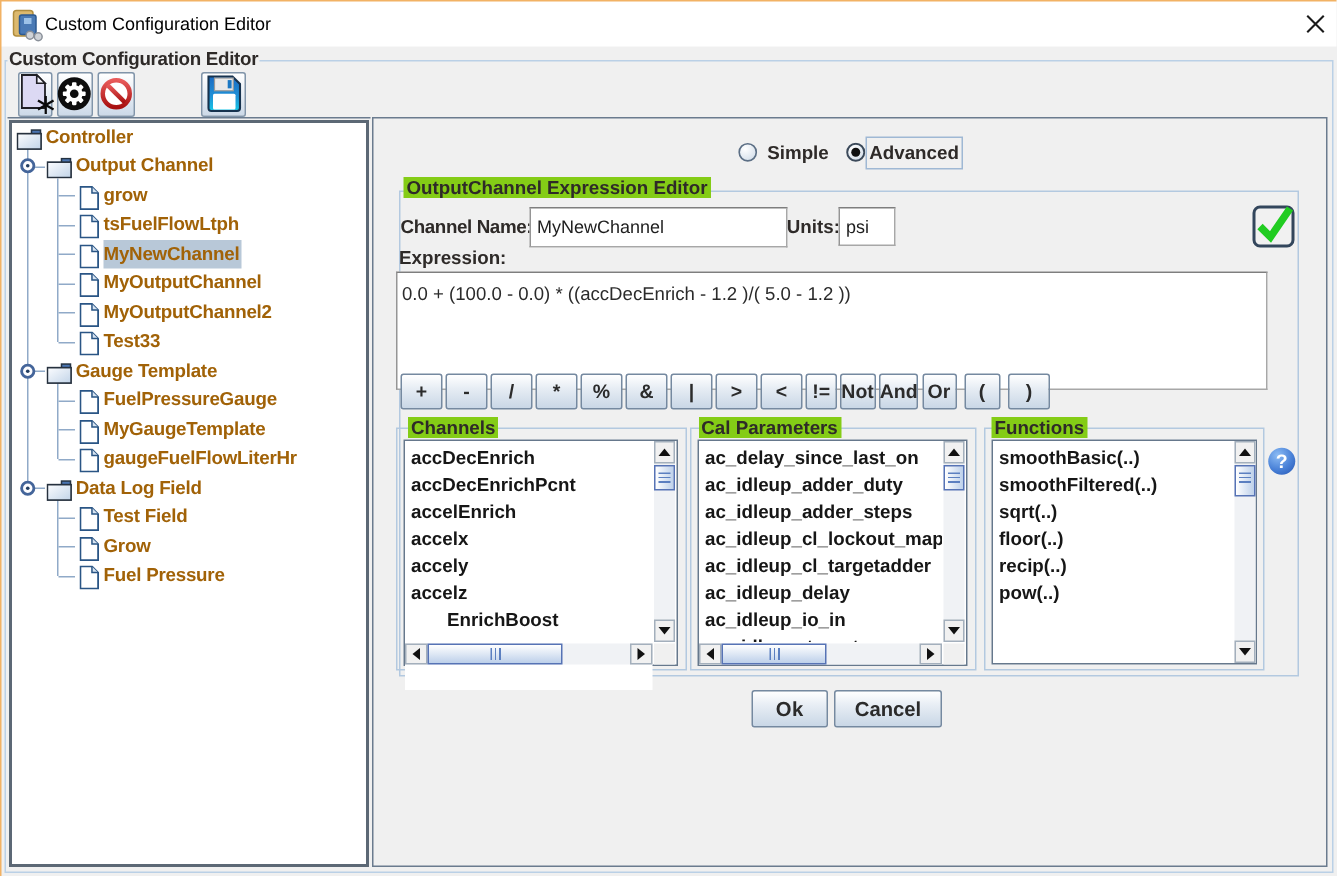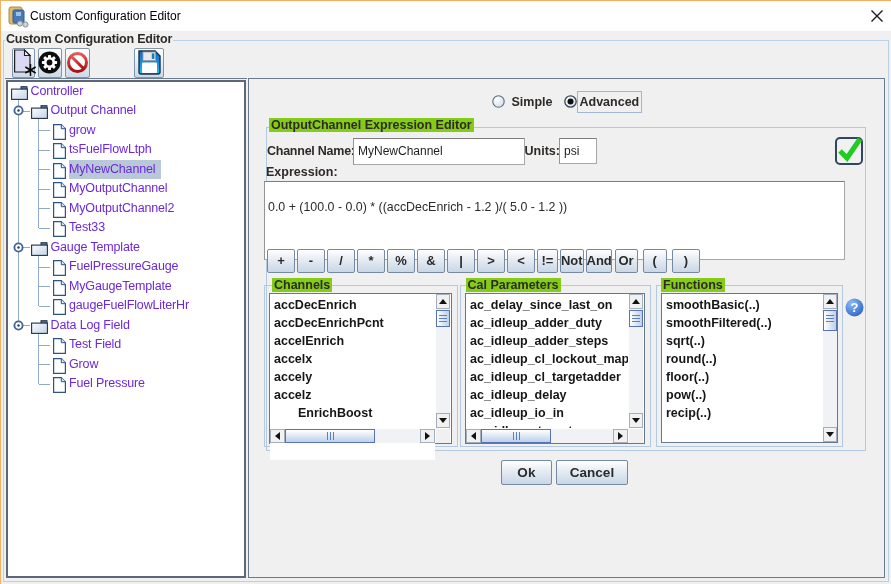--- a/index.html
+++ b/index.html
@@ -41,21 +41,21 @@
 .sbbtn { position:absolute; background:#f1f1f1; border:1px solid #a3afbc; }
 .sbbtn svg { position:absolute; left:0; top:0; }
 .thumbV { position:absolute; border:1px solid #5673b5; background:linear-gradient(90deg,#ffffff,#bdd0ea); }
 .thumbV > div { height:7px; margin:4px 2px 0 2px;
   background:repeating-linear-gradient(to bottom,#5b7fc0 0,#5b7fc0 1px,rgba(0,0,0,0) 1px,rgba(0,0,0,0) 3px); }
 .thumbH { position:absolute; border:1px solid #5673b5; background:linear-gradient(#ffffff,#bdd0ea); }
 .thumbH > div { width:7px; height:8px; margin:2px auto 0 auto;
   background:repeating-linear-gradient(to right,#5b7fc0 0,#5b7fc0 1px,rgba(0,0,0,0) 1px,rgba(0,0,0,0) 3px); }
 .corner { position:absolute; background:#f0f0f0; }
 
-.trow { position:absolute; font-weight:normal; font-size:12.5px; line-height:19.5px; letter-spacing:-0.15px; color:#6d28d9; white-space:nowrap; height:19.5px; }
+.trow { position:absolute; font-weight:bold; font-size:12.5px; line-height:19.5px; letter-spacing:-0.15px; color:#a16207; white-space:nowrap; height:19.5px; }
 .tline { position:absolute; background:#90aac8; }
 </style>
 </head>
 <body>
 <div id="win">
   <div id="titlebar"></div>
   <div class="abs" style="left:0;top:0;width:891px;height:1px;background:#f2b264;z-index:50"></div>
   <div class="abs" style="left:0;top:0;width:1px;height:584px;background:#f2b264;z-index:50"></div>
   <div id="titletxt">Custom Configuration Editor</div>
   <svg class="abs" style="left:8px;top:5px" width="22" height="23" viewBox="0 0 22 23">
@@ -271,21 +271,21 @@
     <div class="grptitle b" style="left:269px;top:118px">OutputChannel Expression Editor</div>
     <div class="b" style="position:absolute;left:267px;top:144px;letter-spacing:-0.25px">Channel Name:</div>
     <div class="field" style="left:353px;top:138px;width:172px;height:27px;line-height:24px;padding-left:4px">MyNewChannel</div>
     <div class="b" style="position:absolute;left:524.5px;top:144px">Units:</div>
     <div class="field" style="left:559px;top:138px;width:38px;height:26px;line-height:24px;padding-left:4px">psi</div>
     <div class="abs" style="left:835px;top:137px;width:28px;height:28px;background:#f1f1f1;border:2px solid #33465c;border-radius:5px"></div>
     <svg class="abs" style="left:835px;top:133px" width="30" height="32" viewBox="0 0 30 32">
       <path d="M5 18 L12 25 L25 6" fill="none" stroke="#21cc21" stroke-width="5"></path>
     </svg>
     <div class="b" style="position:absolute;left:266px;top:164.5px">Expression:</div>
-    <div class="field" style="left:264px;top:181px;width:581px;height:79px;padding:18px 0 0 3px;font-size:12.4px;color:#2b2b2b">0.0 + (100.0 - 0.0) * ((accDecEnrich - 1.2 )/( 5.0 - 1.2 ))</div>
+    <div class="field" style="left:264px;top:181px;width:581px;height:79px;padding:7px 0 0 3px;font-size:12.4px;color:#2b2b2b">0.0 + (100.0 - 0.0) * ((accDecEnrich - 1.2 )/( 5.0 - 1.2 ))</div>
 
     <div class="gbtn" style="left:267px;top:249px;width:28px;height:24px;line-height:22px;font-size:13px">+</div>
     <div class="gbtn" style="left:297px;top:249px;width:28px;height:24px;line-height:22px;font-size:13px">-</div>
     <div class="gbtn" style="left:327px;top:249px;width:28px;height:24px;line-height:22px;font-size:13px">/</div>
     <div class="gbtn" style="left:357px;top:249px;width:28px;height:24px;line-height:22px;font-size:13px">*</div>
     <div class="gbtn" style="left:387px;top:249px;width:28px;height:24px;line-height:22px;font-size:13px">%</div>
     <div class="gbtn" style="left:417px;top:249px;width:28px;height:24px;line-height:22px;font-size:13px">&amp;</div>
     <div class="gbtn" style="left:447px;top:249px;width:28px;height:24px;line-height:22px;font-size:13px">|</div>
     <div class="gbtn" style="left:477px;top:249px;width:28px;height:24px;line-height:22px;font-size:13px">&gt;</div>
     <div class="gbtn" style="left:507px;top:249px;width:28px;height:24px;line-height:22px;font-size:13px">&lt;</div>
@@ -384,24 +384,23 @@
     <div class="corner" style="left:629px;top:429px;width:14px;height:14px"></div>
 
     <div class="grp" style="left:656px;top:285px;width:187px;height:162px"></div>
     <div class="grptitle b" style="left:661px;top:277.5px">Functions</div>
     <div class="sp" style="left:661px;top:293px;width:177px;height:150px"></div>
     <div class="listbox" style="left:662px;top:294px;width:160px;height:148px">
       <div style="height:2px"></div>
       <div class="li">smoothBasic(..)</div>
       <div class="li">smoothFiltered(..)</div>
       <div class="li">sqrt(..)</div>
-      <div class="li">round(..)</div>
       <div class="li">floor(..)</div>
+      <div class="li">recip(..)</div>
       <div class="li">pow(..)</div>
-      <div class="li">recip(..)</div>
     </div>
     <div class="sbtrack" style="left:823px;top:294px;width:14px;height:148px"></div>
     <div class="sbbtn" style="left:823px;top:294px;width:14px;height:15px">
         <svg width="12" height="13">
           <path d="M6 4 L10 9 H2 Z" fill="#111"></path>
         </svg>
       </div>
     <div class="thumbV" style="left:823px;top:310px;width:14px;height:21px">
         <div></div>
       </div>

